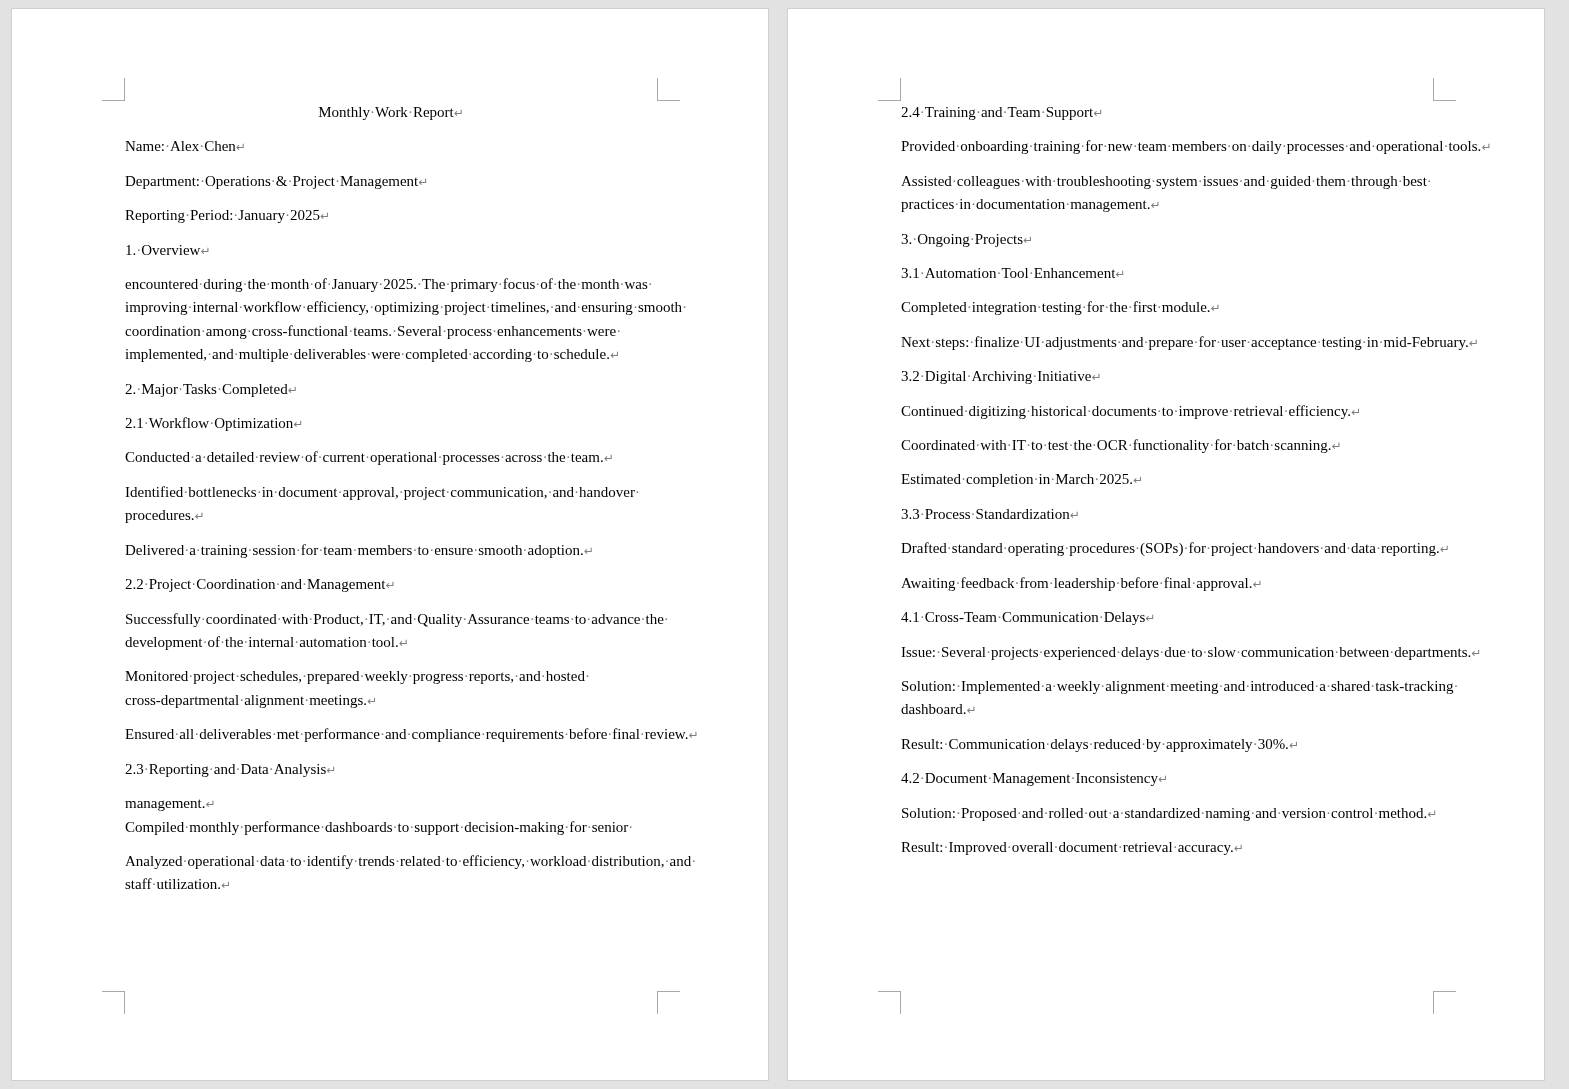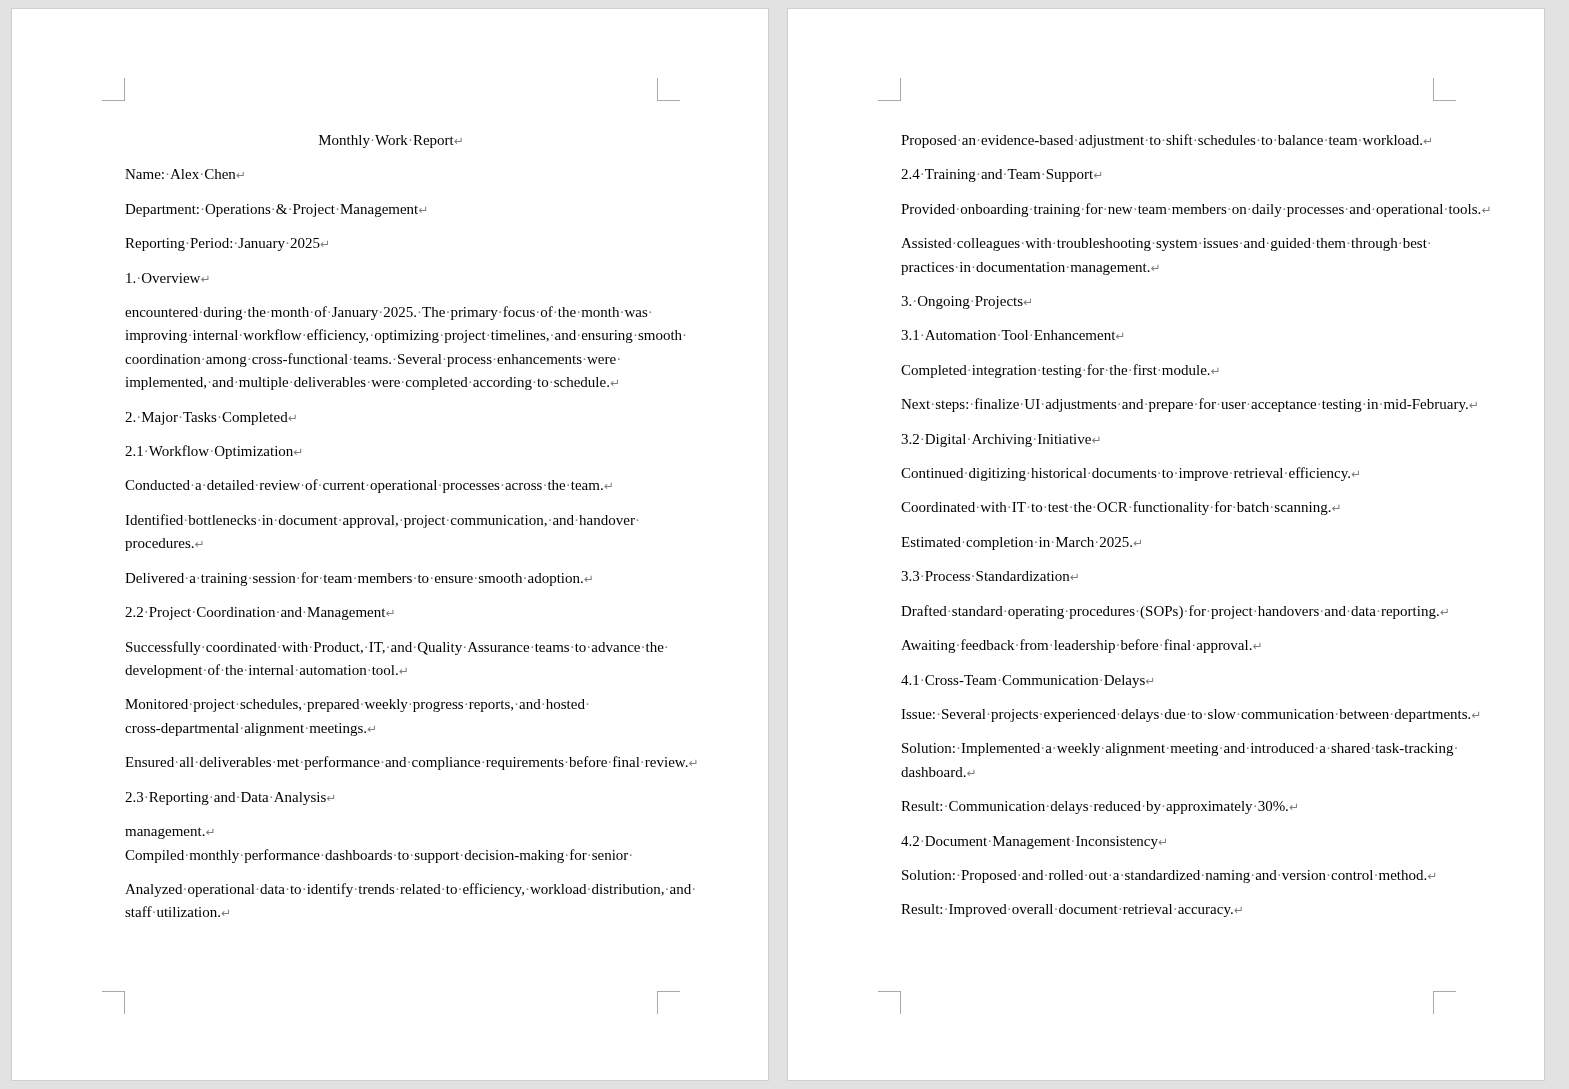--- a/index.html
+++ b/index.html
@@ -13,21 +13,21 @@
     font-family:"Liberation Serif","DejaVu Serif",serif;
     overflow:hidden;
   }
   .canvas{position:relative;width:1569px;height:1089px;}
   .page{
     position:absolute;top:8px;width:758px;height:1073px;
     background:var(--page-bg);border:1px solid var(--page-border);
   }
   .page-1{left:11px;}
   .page-2{left:787px;}
-  .content{position:absolute;left:113px;top:92px;width:532px;margin-top:28px;}
+  .content{position:absolute;left:113px;top:92px;width:532px;}
   .para{
     margin:0 0 10px 0;font-size:15px;line-height:23.4px;color:var(--text);
   }
   .para.center{text-align:center;}
   .ln{display:block;white-space:nowrap;}
   .sp{color:var(--mark);}
   .pm{
     color:var(--mark);
     font-family:"DejaVu Sans","Liberation Sans",sans-serif;
     font-size:12px;
@@ -114,23 +114,20 @@
       </div>
   </div>
 
   <div class="page page-2">
     <div class="crop tl"></div>
     <div class="crop tr"></div>
     <div class="crop bl"></div>
     <div class="crop br"></div>
     <div class="content">
         <p class="para">
-          <span class="ln">Proposed<span class="sp">·</span>an<span class="sp">·</span>evidence-based<span class="sp">·</span>adjustment<span class="sp">·</span>to<span class="sp">·</span>shift<span class="sp">·</span>schedules<span class="sp">·</span>to<span class="sp">·</span>balance<span class="sp">·</span>team<span class="sp">·</span>workload.<span class="pm">↵</span></span>
-        </p>
-        <p class="para">
           <span class="ln">2.4<span class="sp">·</span>Training<span class="sp">·</span>and<span class="sp">·</span>Team<span class="sp">·</span>Support<span class="pm">↵</span></span>
         </p>
         <p class="para">
           <span class="ln">Provided<span class="sp">·</span>onboarding<span class="sp">·</span>training<span class="sp">·</span>for<span class="sp">·</span>new<span class="sp">·</span>team<span class="sp">·</span>members<span class="sp">·</span>on<span class="sp">·</span>daily<span class="sp">·</span>processes<span class="sp">·</span>and<span class="sp">·</span>operational<span class="sp">·</span>tools.<span class="pm">↵</span></span>
         </p>
         <p class="para">
           <span class="ln">Assisted<span class="sp">·</span>colleagues<span class="sp">·</span>with<span class="sp">·</span>troubleshooting<span class="sp">·</span>system<span class="sp">·</span>issues<span class="sp">·</span>and<span class="sp">·</span>guided<span class="sp">·</span>them<span class="sp">·</span>through<span class="sp">·</span>best<span class="sp">·</span></span>
           <span class="ln">practices<span class="sp">·</span>in<span class="sp">·</span>documentation<span class="sp">·</span>management.<span class="pm">↵</span></span>
         </p>
         <p class="para">

